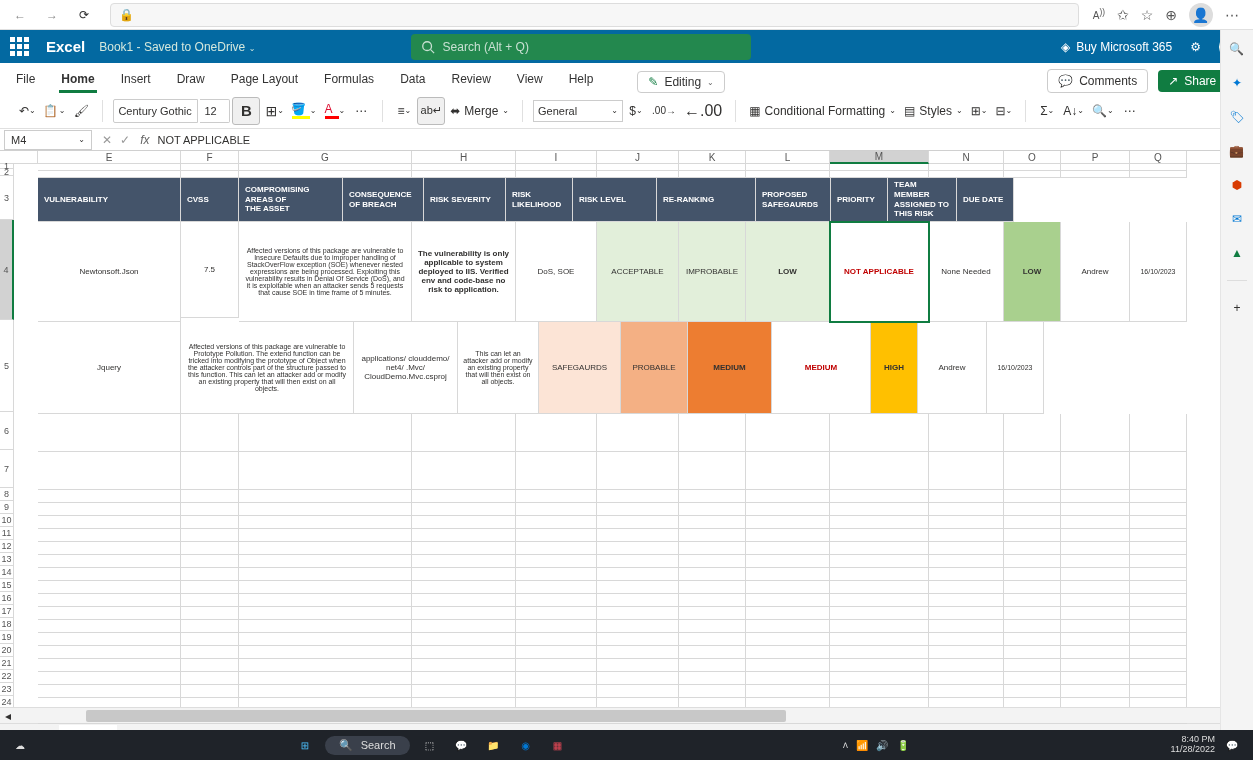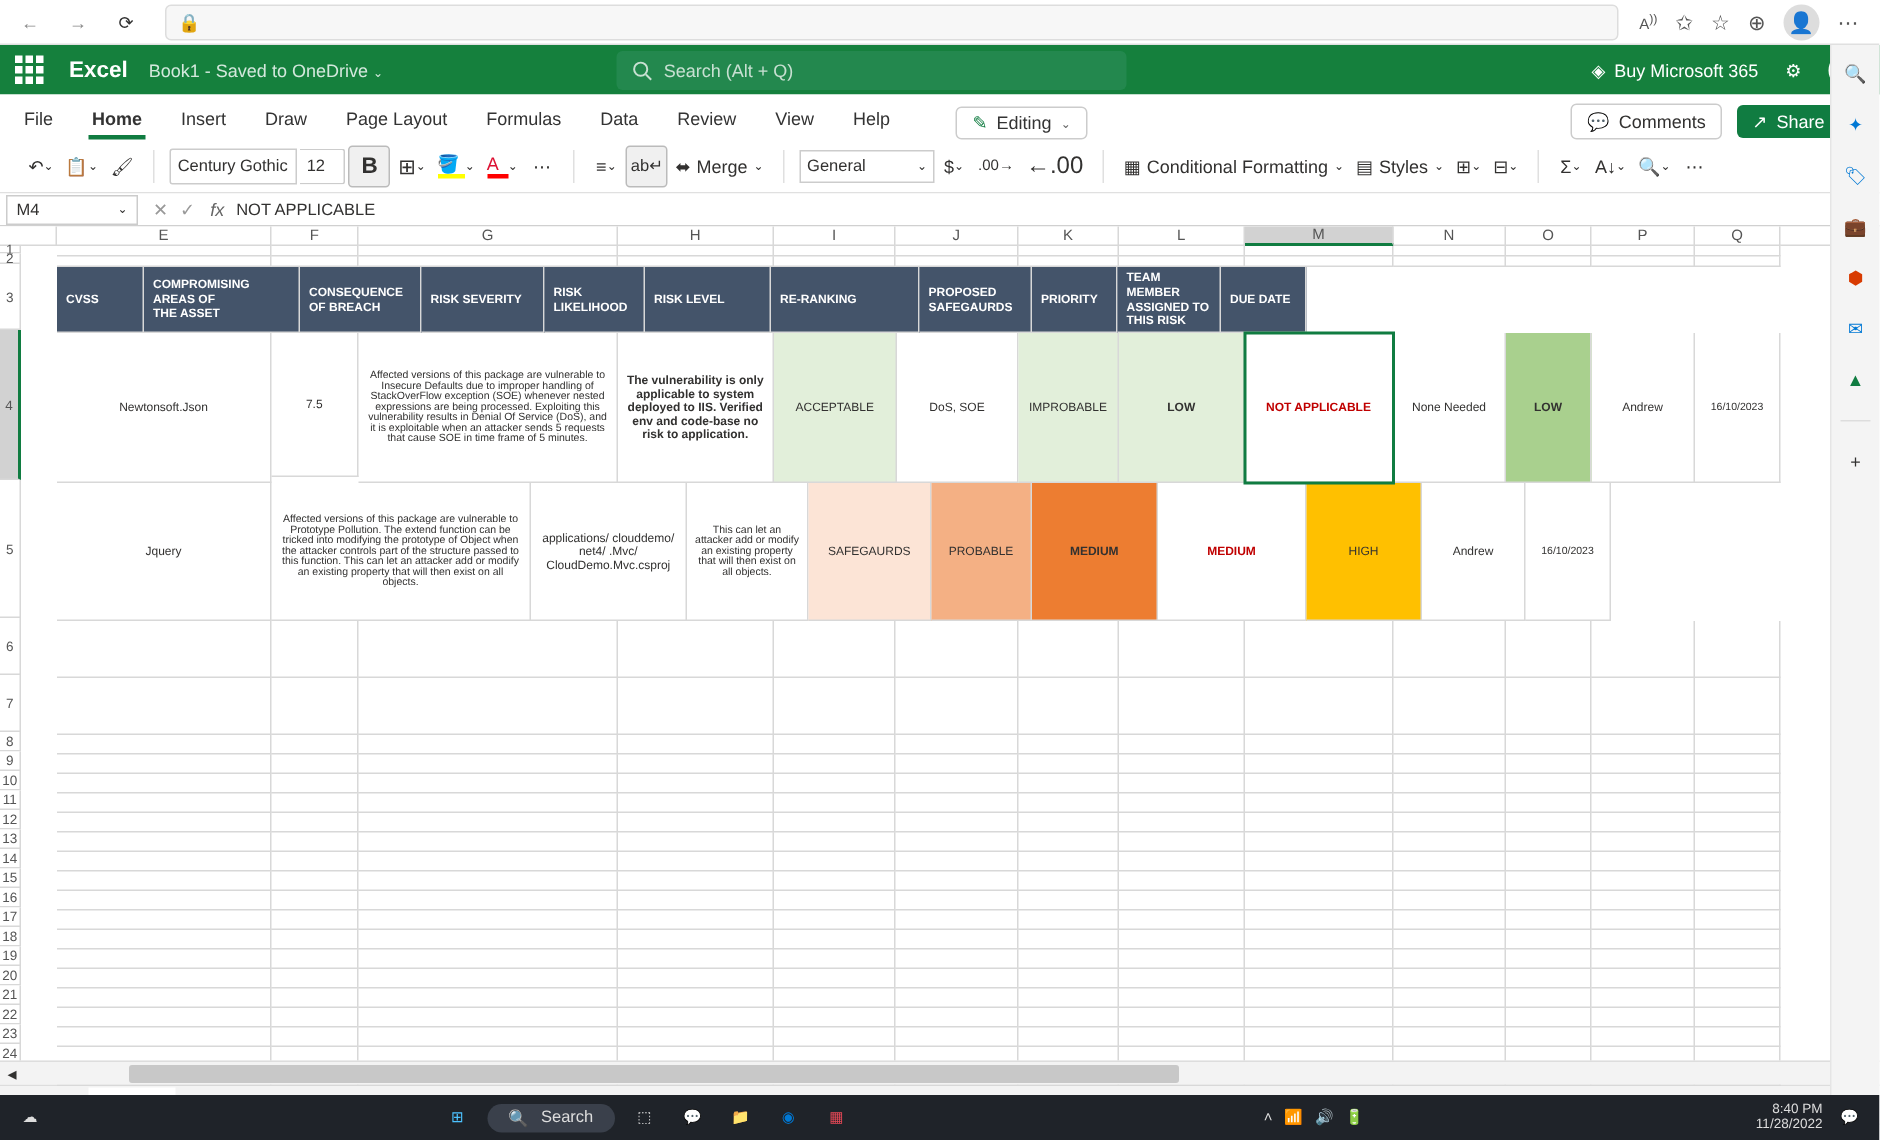--- a/index.html
+++ b/index.html
@@ -6,21 +6,21 @@
 body{background:#fff;font-size:12px;color:#323130;overflow:hidden;width:1253px;height:760px;position:relative}
 
 .browser-bar{height:30px;background:#fff;display:flex;align-items:center;padding:0 8px;gap:8px;border-bottom:1px solid #e0e0e0}
 .nav-btn{width:24px;height:24px;display:flex;align-items:center;justify-content:center;color:#888;border-radius:4px}
 .nav-btn.en{color:#333}
 .url-bar{flex:1;height:24px;border:1px solid #ddd;border-radius:4px;background:#f7f7f7;display:flex;align-items:center;padding:0 8px;margin:0 6px}
 .bb-icons{display:flex;gap:12px;align-items:center;padding-right:6px}
 .bb-icons span{color:#555;font-size:14px}
 .avatar{width:24px;height:24px;border-radius:50%;background:#ddd;display:flex;align-items:center;justify-content:center}
 
-.xl-header{height:33px;background:#15803d;display:flex;align-items:center;color:#fff;padding:0 10px}
+.xl-header{height:33px;background:#0369a1;display:flex;align-items:center;color:#fff;padding:0 10px}
 .waffle{width:20px;height:20px;display:grid;grid-template-columns:repeat(3,5px);grid-template-rows:repeat(3,5px);gap:2px;margin-right:16px}
 .waffle i{background:#fff;display:block}
 .app-name{font-weight:600;font-size:15px;margin-right:14px}
 .doc-name{font-size:12px;color:#d4e8dd}
 .search-box{width:340px;height:26px;background:#23884e;border-radius:4px;display:flex;align-items:center;padding:0 10px;margin-left:auto;margin-right:auto;color:#c8e0d2;font-size:12px}
 .search-box svg{margin-right:8px}
 .hdr-right{display:flex;align-items:center;gap:18px;margin-left:auto}
 .buy{font-size:12px;display:flex;align-items:center;gap:6px}
 .av2{width:24px;height:24px;border-radius:50%;background:#2d8a52;border:1px solid #fff;display:flex;align-items:center;justify-content:center;font-size:10px}
 
@@ -329,60 +329,61 @@
             <div class="cell" style="width:67px;height:7px"></div>
             <div class="cell" style="width:84px;height:7px"></div>
             <div class="cell" style="width:99px;height:7px"></div>
             <div class="cell" style="width:75px;height:7px"></div>
             <div class="cell" style="width:57px;height:7px"></div>
             <div class="cell" style="width:69px;height:7px"></div>
             <div class="cell" style="width:57px;height:7px"></div>
           </div>
 
         <div class="data-row">
+          <div class="cell hdr-cell" style="width:143px;height:44px">VULNERABILITY</div>
           <div class="cell hdr-cell" style="width:58px;height:44px">CVSS</div>
           <div class="cell hdr-cell" style="width:104px;height:44px;white-space:pre-line">COMPROMISING AREAS OF
 THE ASSET</div>
           <div class="cell hdr-cell" style="width:81px;height:44px">CONSEQUENCE OF BREACH</div>
           <div class="cell hdr-cell" style="width:82px;height:44px">RISK SEVERITY</div>
           <div class="cell hdr-cell" style="width:67px;height:44px">RISK LIKELIHOOD</div>
           <div class="cell hdr-cell" style="width:84px;height:44px">RISK LEVEL</div>
           <div class="cell hdr-cell" style="width:99px;height:44px">RE-RANKING</div>
           <div class="cell hdr-cell" style="width:75px;height:44px">PROPOSED SAFEGAURDS</div>
           <div class="cell hdr-cell" style="width:57px;height:44px">PRIORITY</div>
           <div class="cell hdr-cell" style="width:69px;height:44px">TEAM MEMBER ASSIGNED TO THIS RISK</div>
           <div class="cell hdr-cell" style="width:57px;height:44px">DUE DATE</div>
         </div>
 
         <div class="data-row">
           <div class="cell" style="width:143px;height:100px">Newtonsoft.Json</div>
           <div class="cell" style="width:58px;height:96px">7.5</div>
           <div class="cell" style="width:173px;height:100px;font-size:7px">Affected versions of this package are vulnerable to Insecure Defaults due to improper handling of StackOverFlow exception (SOE) whenever nested expressions are being processed. Exploiting this vulnerability results in Denial Of Service (DoS), and it is exploitable when an attacker sends 5 requests that cause SOE in time frame of 5 minutes.</div>
           <div class="cell" style="width:104px;height:100px;font-weight:700">The vulnerability is only applicable to system deployed to IIS. Verified env and code-base no risk to application.</div>
+          <div class="cell" style="width:81px;height:100px">DoS, SOE</div>
           <div class="cell c-light-green" style="width:82px;height:100px">ACCEPTABLE</div>
-          <div class="cell" style="width:81px;height:100px">DoS, SOE</div>
           <div class="cell c-light-green" style="width:67px;height:100px">IMPROBABLE</div>
           <div class="cell c-light-green" style="width:84px;height:100px;font-weight:700">LOW</div>
           <div class="cell sel-cell" style="width:99px;height:100px;color:#c00000;font-weight:700">NOT APPLICABLE</div>
           <div class="cell" style="width:75px;height:100px">None Needed</div>
           <div class="cell c-green" style="width:57px;height:100px;font-weight:700">LOW</div>
           <div class="cell" style="width:69px;height:100px">Andrew</div>
           <div class="cell" style="width:57px;height:100px;font-size:7px">16/10/2023</div>
         </div>
 
         <div class="data-row">
           <div class="cell" style="width:143px;height:92px">Jquery</div>
           <div class="cell" style="width:173px;height:92px;font-size:7px">Affected versions of this package are vulnerable to Prototype Pollution. The extend function can be tricked into modifying the prototype of Object when the attacker controls part of the structure passed to this function. This can let an attacker add or modify an existing property that will then exist on all objects.</div>
           <div class="cell" style="width:104px;height:92px">applications/ clouddemo/ net4/ .Mvc/ CloudDemo.Mvc.csproj</div>
           <div class="cell" style="width:81px;height:92px;font-size:7px">This can let an attacker add or modify an existing property that will then exist on all objects.</div>
           <div class="cell c-light-orange" style="width:82px;height:92px">SAFEGAURDS</div>
           <div class="cell c-orange2" style="width:67px;height:92px">PROBABLE</div>
           <div class="cell c-orange3" style="width:84px;height:92px;font-weight:700">MEDIUM</div>
           <div class="cell" style="width:99px;height:92px;color:#c00000;font-weight:700">MEDIUM</div>
-          <div class="cell c-yellow" style="width:77px;height:92px;font-weight:400">HIGH</div>
+          <div class="cell c-yellow" style="width:47px;height:92px;font-weight:700">HIGH</div>
           <div class="cell" style="width:69px;height:92px">Andrew</div>
           <div class="cell" style="width:57px;height:92px;font-size:7px">16/10/2023</div>
         </div>
 
         <div id="empty-rows">
             <div class="data-row">
               <div class="cell" style="width:143px;height:38px"></div>
               <div class="cell" style="width:58px;height:38px"></div>
               <div class="cell" style="width:173px;height:38px"></div>
               <div class="cell" style="width:104px;height:38px"></div>

